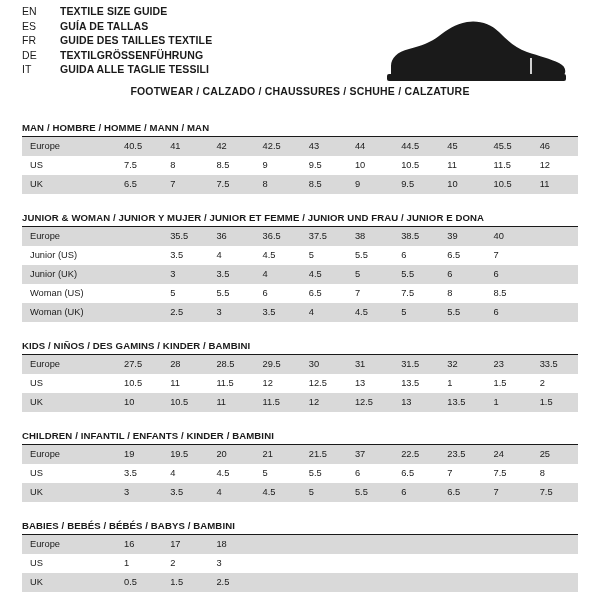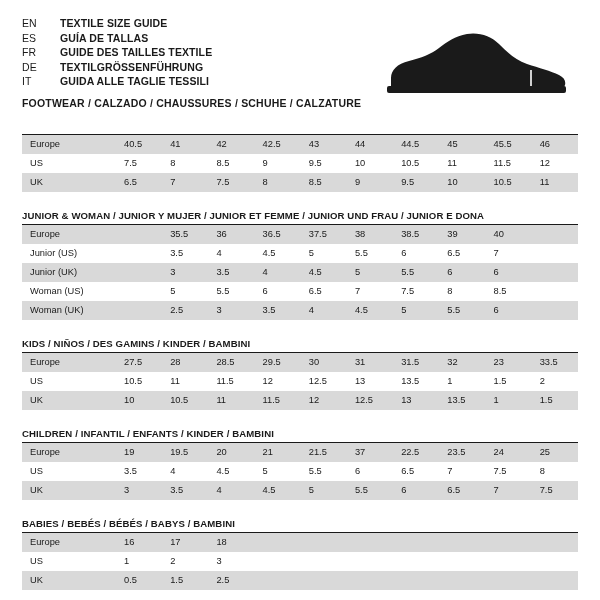--- a/index.html
+++ b/index.html
@@ -12,21 +12,21 @@
     height: 600px;
     font-family: "Liberation Sans", sans-serif;
     color: #1a1a1a;
     overflow: hidden;
   }
   .page {
     position: relative;
     width: 600px;
     height: 600px;
     box-sizing: border-box;
-    padding: 16px 22px 0 22px;
+    padding: 4px 22px 0 22px;
   }
 
   
   .header {
     position: relative;
     height: 100px;
   }
   .lang-table {
     border-collapse: collapse;
   }
@@ -52,20 +52,21 @@
     top: 14px;
     width: 185px;
     height: 70px;
   }
 
   .category-title {
     font-size: 10.5px;
     font-weight: bold;
     letter-spacing: 0.2px;
     margin-top: 8px;
+    text-align: center;
   }
 
   
   .section {
     margin-top: 18px;
   }
   .section-title {
     font-size: 9.6px;
     font-weight: bold;
     letter-spacing: 0.1px;
@@ -134,20 +135,21 @@
       <rect x="4" y="56" width="179" height="7" rx="2" fill="#1a1a1a"></rect>
       <path fill="#ffffff" d="M150,41 C158,43.5 168,46 174,49 L174,53 L150,53 Z" opacity="0.0"></path>
       <line x1="148" y1="40" x2="148" y2="56" stroke="#ffffff" stroke-width="1.6"></line>
     </svg>
 
     <div class="category-title">FOOTWEAR / CALZADO / CHAUSSURES / SCHUHE / CALZATURE</div>
   </div>
 
   <div id="sections">
       <div class="section">
+        <div class="section-title">MAN / HOMBRE / HOMME / MANN / MAN</div>
         <hr class="rule">
         <table class="size-table">
           <tbody>
             <tr class="shaded">
               <td class="rowlabel">Europe</td>
               <td>40.5</td>
               <td>41</td>
               <td>42</td>
               <td>42.5</td>
               <td>43</td>

